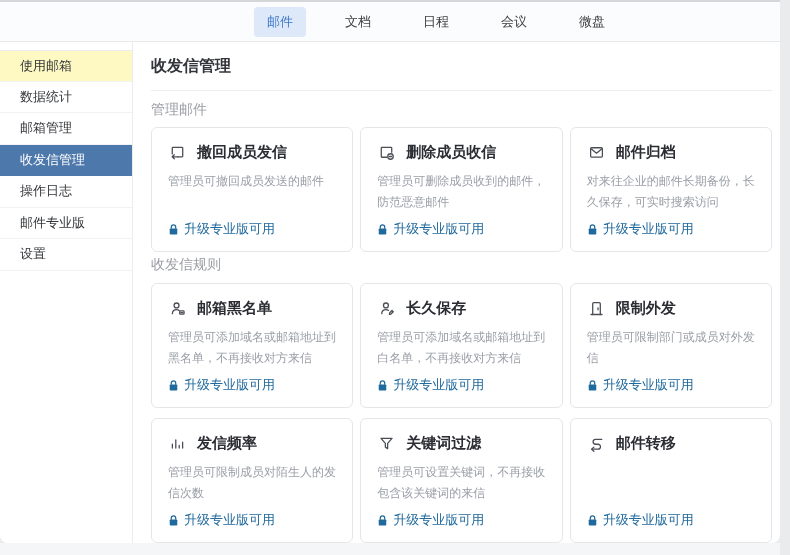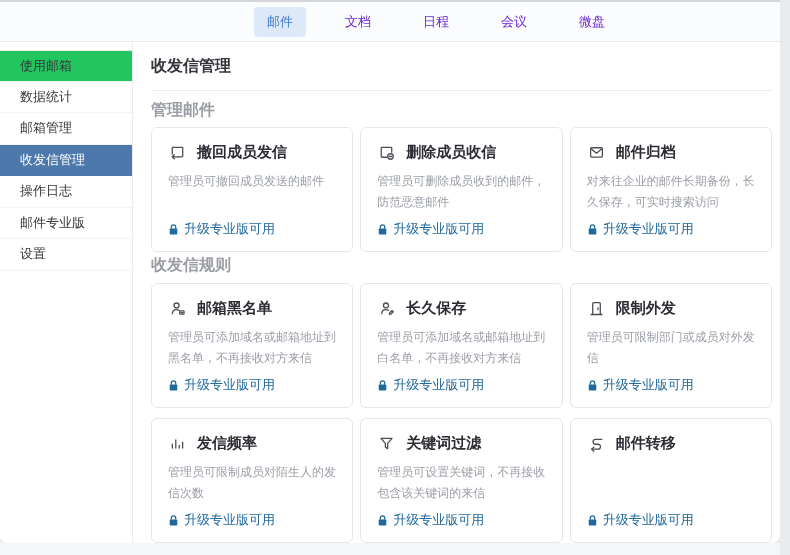--- a/index.html
+++ b/index.html
@@ -7,35 +7,35 @@
   *{box-sizing:border-box;}
   .app{position:absolute;left:0;top:0;width:780px;height:543px;background:#fff;
     border-top:2px solid #d4d6d9;border-radius:0 0 8px 8px;overflow:hidden;}
   .bottom-strip{position:absolute;left:0;top:543px;width:780px;height:12px;background:#f5f6f7;}
 
   
   .topnav{height:40px;background:#fbfcfd;border-bottom:1px solid #e8e9eb;
     display:flex;}
   .tabs{display:flex;justify-content:center;align-items:center;gap:26px;
     width:100%;position:relative;left:46px;}
-  .tab{font-size:13px;color:#6d28d9;padding:6px 13px;border-radius:4px;cursor:pointer;}
+  .tab{font-size:13px;color:#404040;padding:6px 13px;border-radius:4px;cursor:pointer;}
   .tab.active{background:#dde9f9;color:#3d79cb;}
 
   
   .body-row{display:flex;height:501px;}
   .sidebar{width:133px;border-right:1px solid #ececee;background:#fff;padding-top:8px;flex:none;}
   .side-item{height:31.5px;display:flex;align-items:center;padding-left:20px;
     font-size:13px;color:#34363a;border-bottom:1px solid #f1f2f3;cursor:pointer;}
-  .side-item.hovered{background:#22c55e;border-top:1px solid #ececee;}
+  .side-item.hovered{background:#fef9c3;border-top:1px solid #ececee;}
   .side-item.selected{background:#4d78ab;color:#fff;border-bottom-color:#4d78ab;}
 
   .main{flex:1;padding:12px 8px 0 18px;overflow:hidden;}
   .page-title{font-size:16px;font-weight:700;color:#33353a;line-height:24px;margin-bottom:12px;}
   .divider{border-bottom:1px solid #ebecee;}
-  .section-label{font-size:16px;color:#9a9da3;line-height:17px;font-weight:bold;}
+  .section-label{font-size:14px;color:#9a9da3;line-height:17px;}
   .section-label.first{margin:10px 0 9px;}
   .section-label.second{margin:4px 0 10px;}
   .cards{display:grid;grid-template-columns:repeat(3,1fr);column-gap:7px;row-gap:10px;}
   .card{height:125px;border:1px solid #e5e6e8;border-radius:6px;background:#fff;
     padding:15px 16px 13px;display:flex;flex-direction:column;cursor:pointer;}
   .card-head{display:flex;align-items:flex-start;gap:10px;}
   .card-head svg{flex:none;display:block;}
   .card-title{font-size:15px;font-weight:700;color:#2b2d33;}
   .card-desc{margin-top:9px;font-size:12px;color:#9a9ea6;line-height:1.72;}
   .card-footer{margin-top:auto;display:flex;align-items:center;gap:5px;

